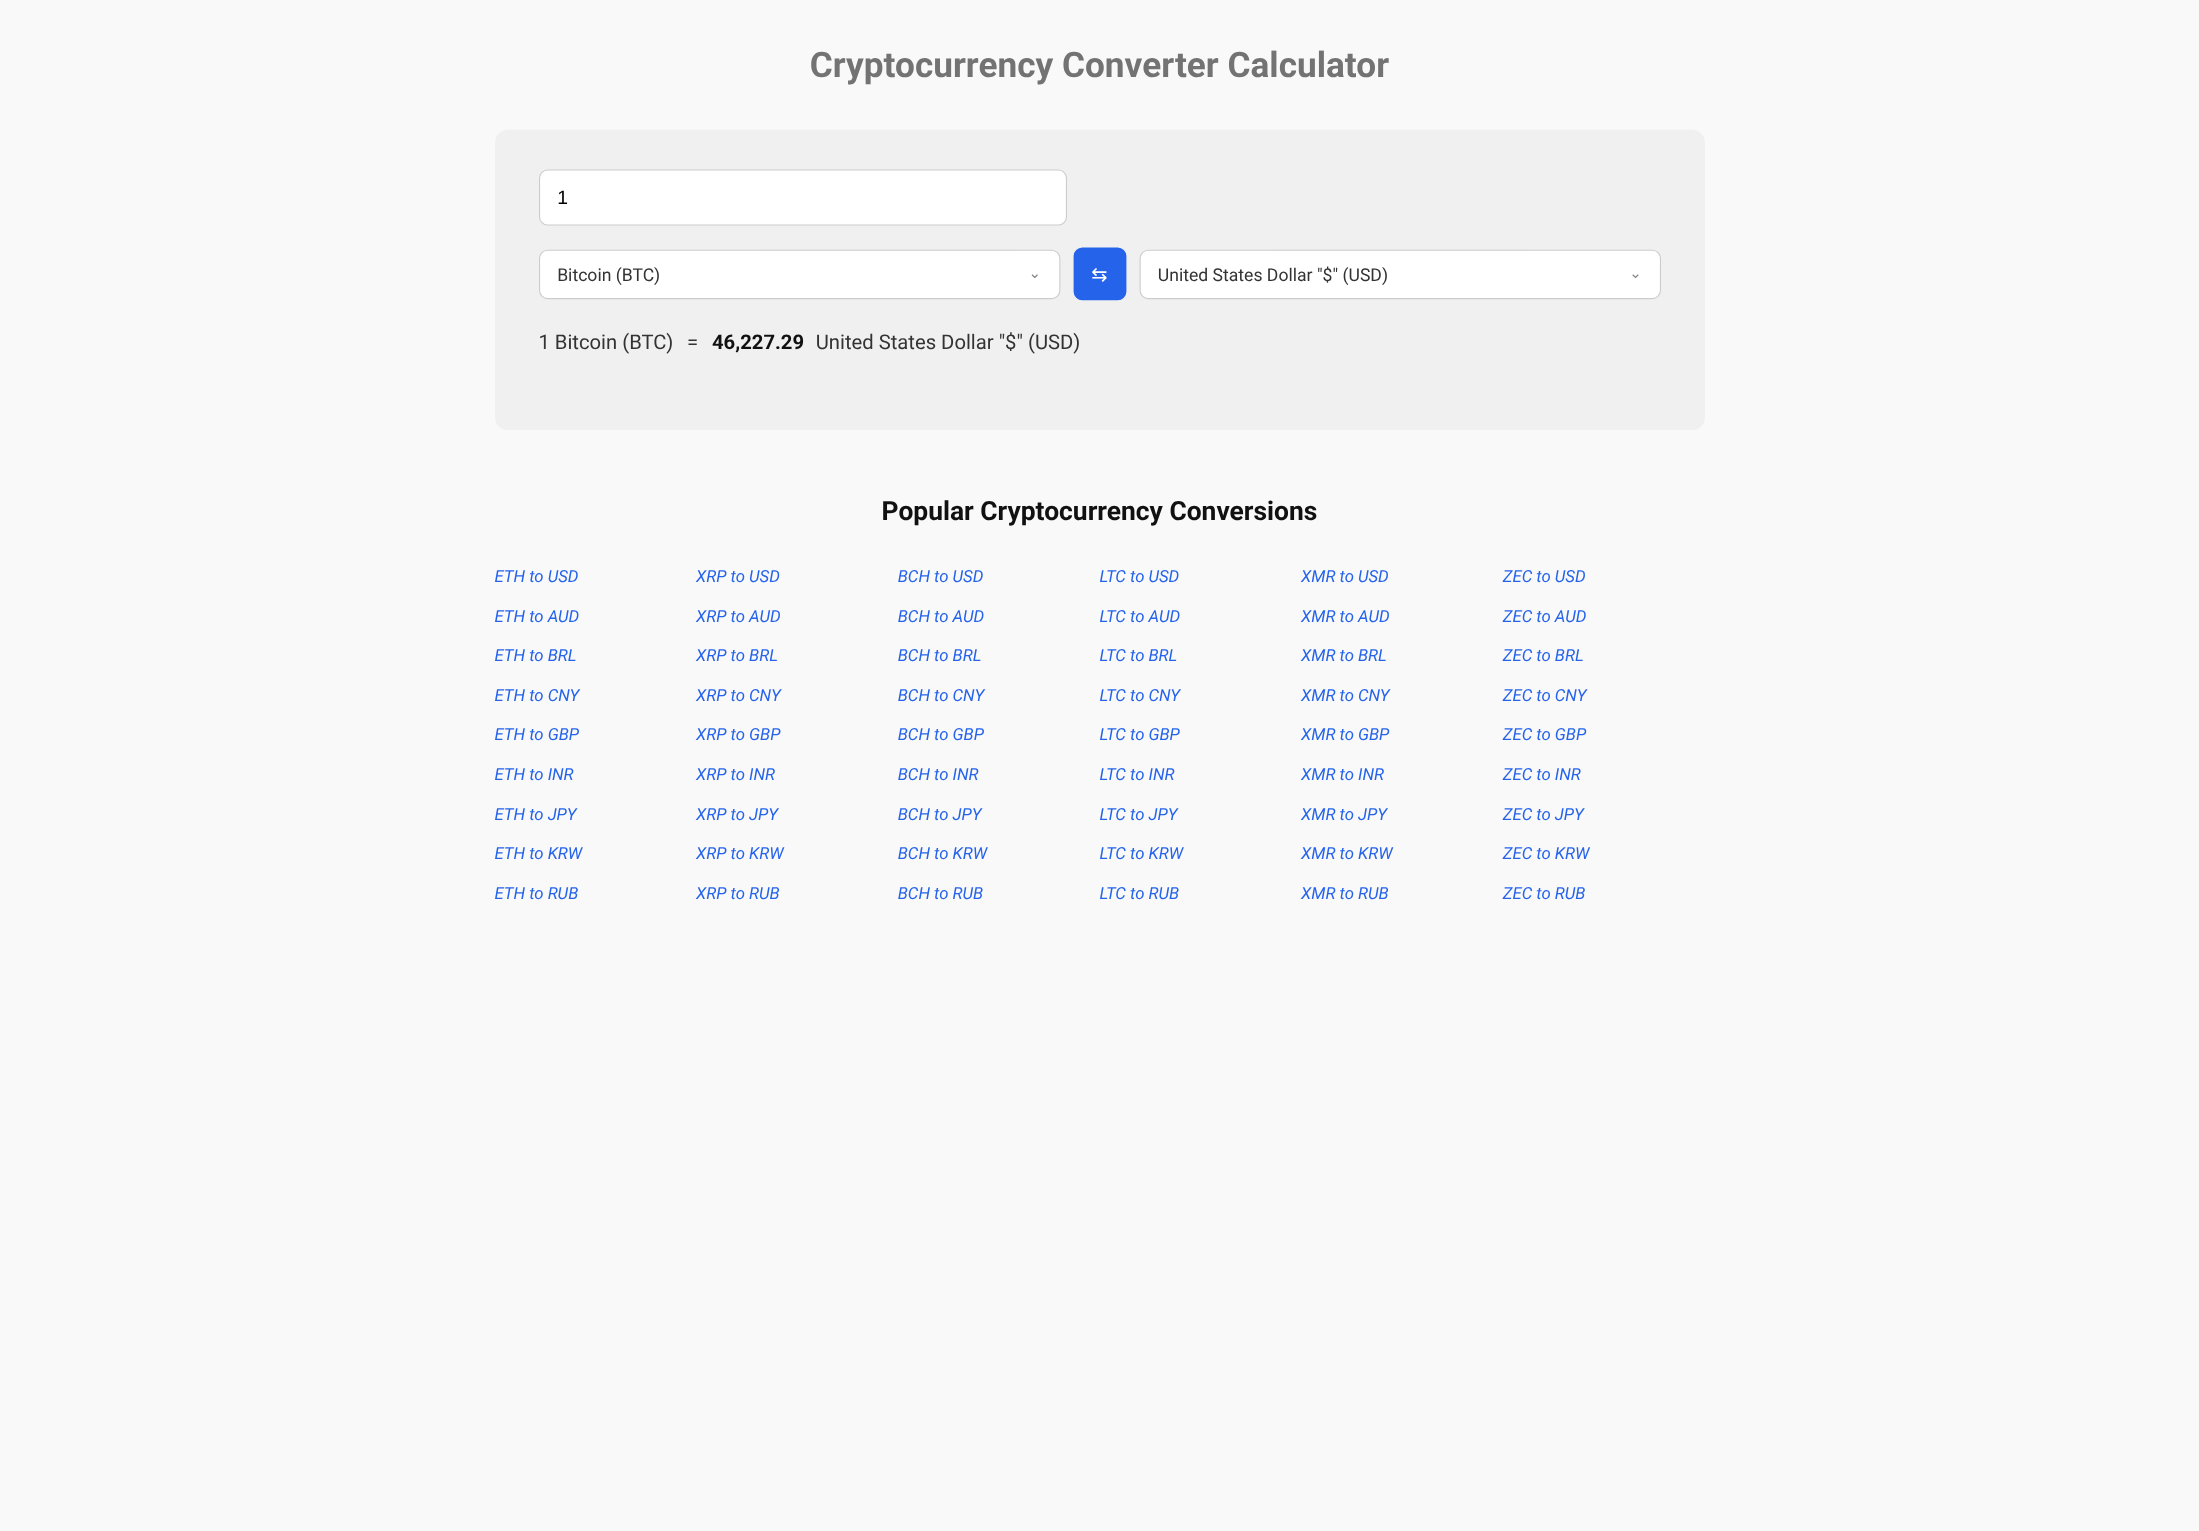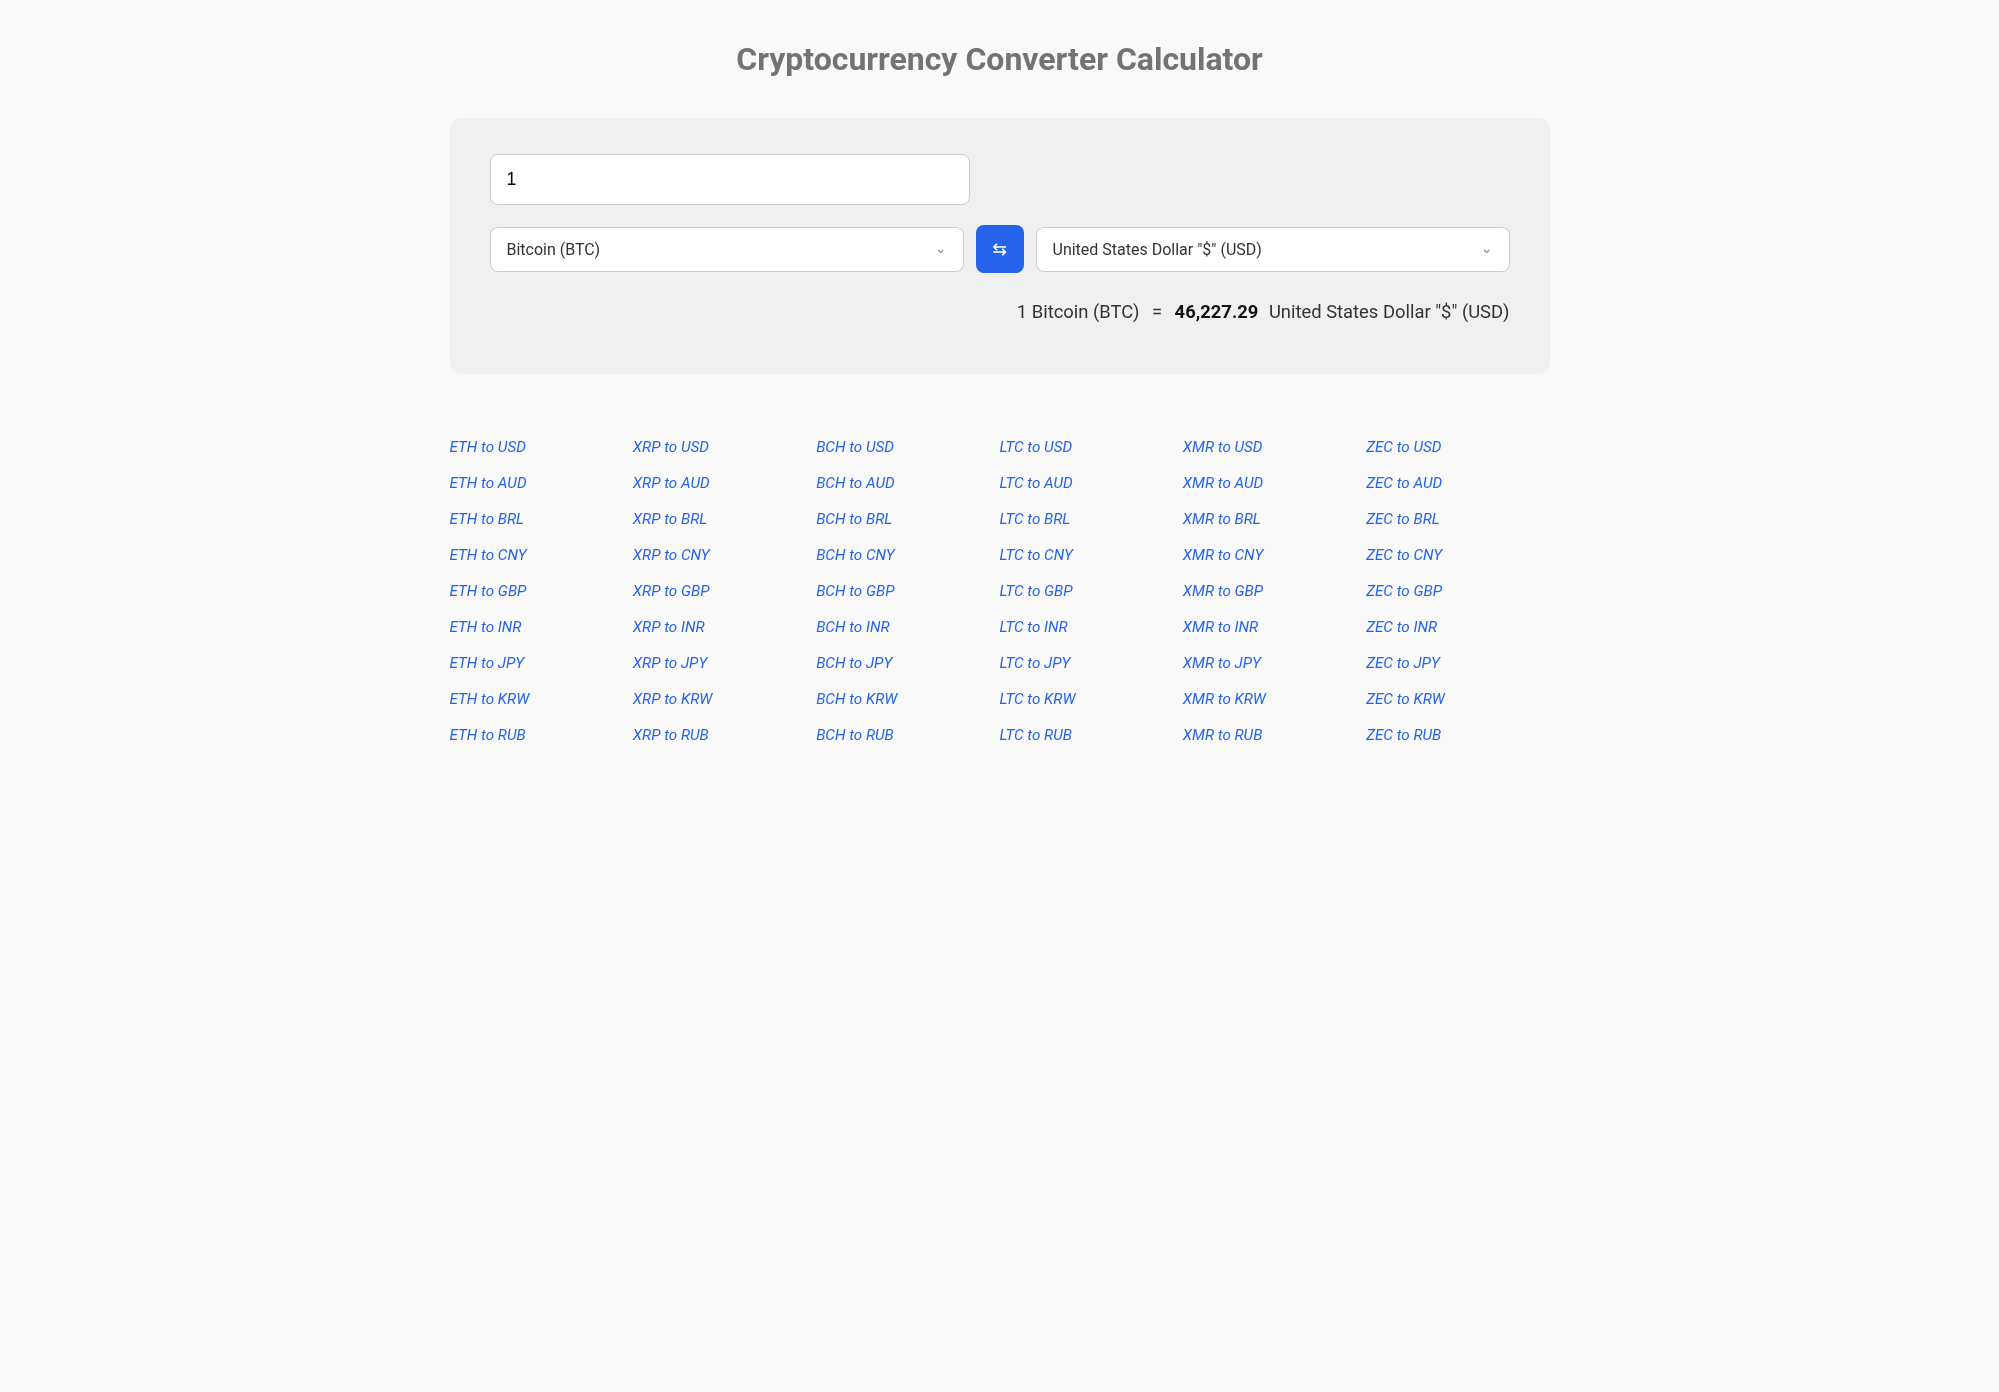--- a/index.html
+++ b/index.html
@@ -89,24 +89,24 @@
       display: flex;
       align-items: center;
       justify-content: center;
       cursor: pointer;
       flex-shrink: 0;
       color: #fff;
       font-size: 1.1rem;
     }
 
     .result-row {
-      text-align: right;
+      text-align: left;
       font-size: 1.15rem;
       color: #333;
-      margin-bottom: 12px;
+      margin-bottom: 29px;
     }
 
     .result-row .result-value {
       font-weight: 700;
       color: #111;
     }
 
     .action-buttons {
       display: flex;
       justify-content: center;
@@ -206,20 +206,21 @@
     <span style="margin: 0 8px;">=</span>
     <span class="result-value">46,227.29</span>
     <span style="margin-left: 6px;">United States Dollar "$" (USD)</span>
   </div>
 
   
 
 </div>
 
 <div class="popular-section">
+  <h2 class="popular-title">Popular Cryptocurrency Conversions</h2>
   <div class="conversions-grid" id="conversions-grid">
   <a href="#" class="conversion-link">ETH to USD</a>
       <a href="#" class="conversion-link">XRP to USD</a>
       <a href="#" class="conversion-link">BCH to USD</a>
       <a href="#" class="conversion-link">LTC to USD</a>
       <a href="#" class="conversion-link">XMR to USD</a>
       <a href="#" class="conversion-link">ZEC to USD</a>
       <a href="#" class="conversion-link">ETH to AUD</a>
       <a href="#" class="conversion-link">XRP to AUD</a>
       <a href="#" class="conversion-link">BCH to AUD</a>

